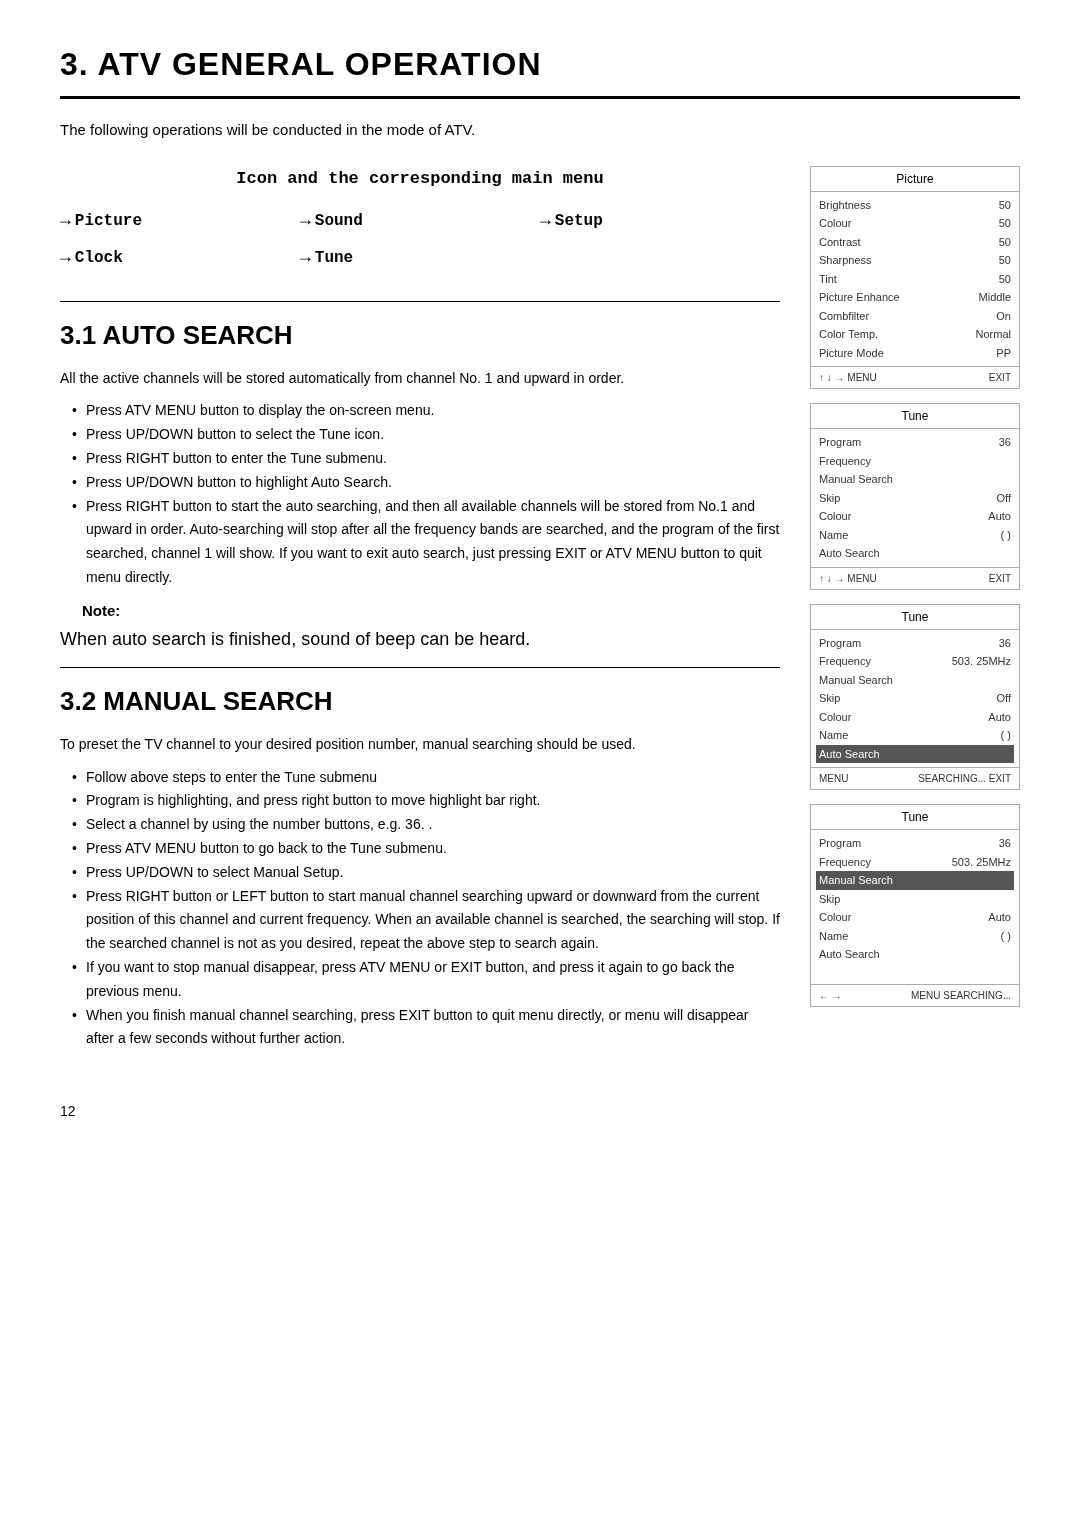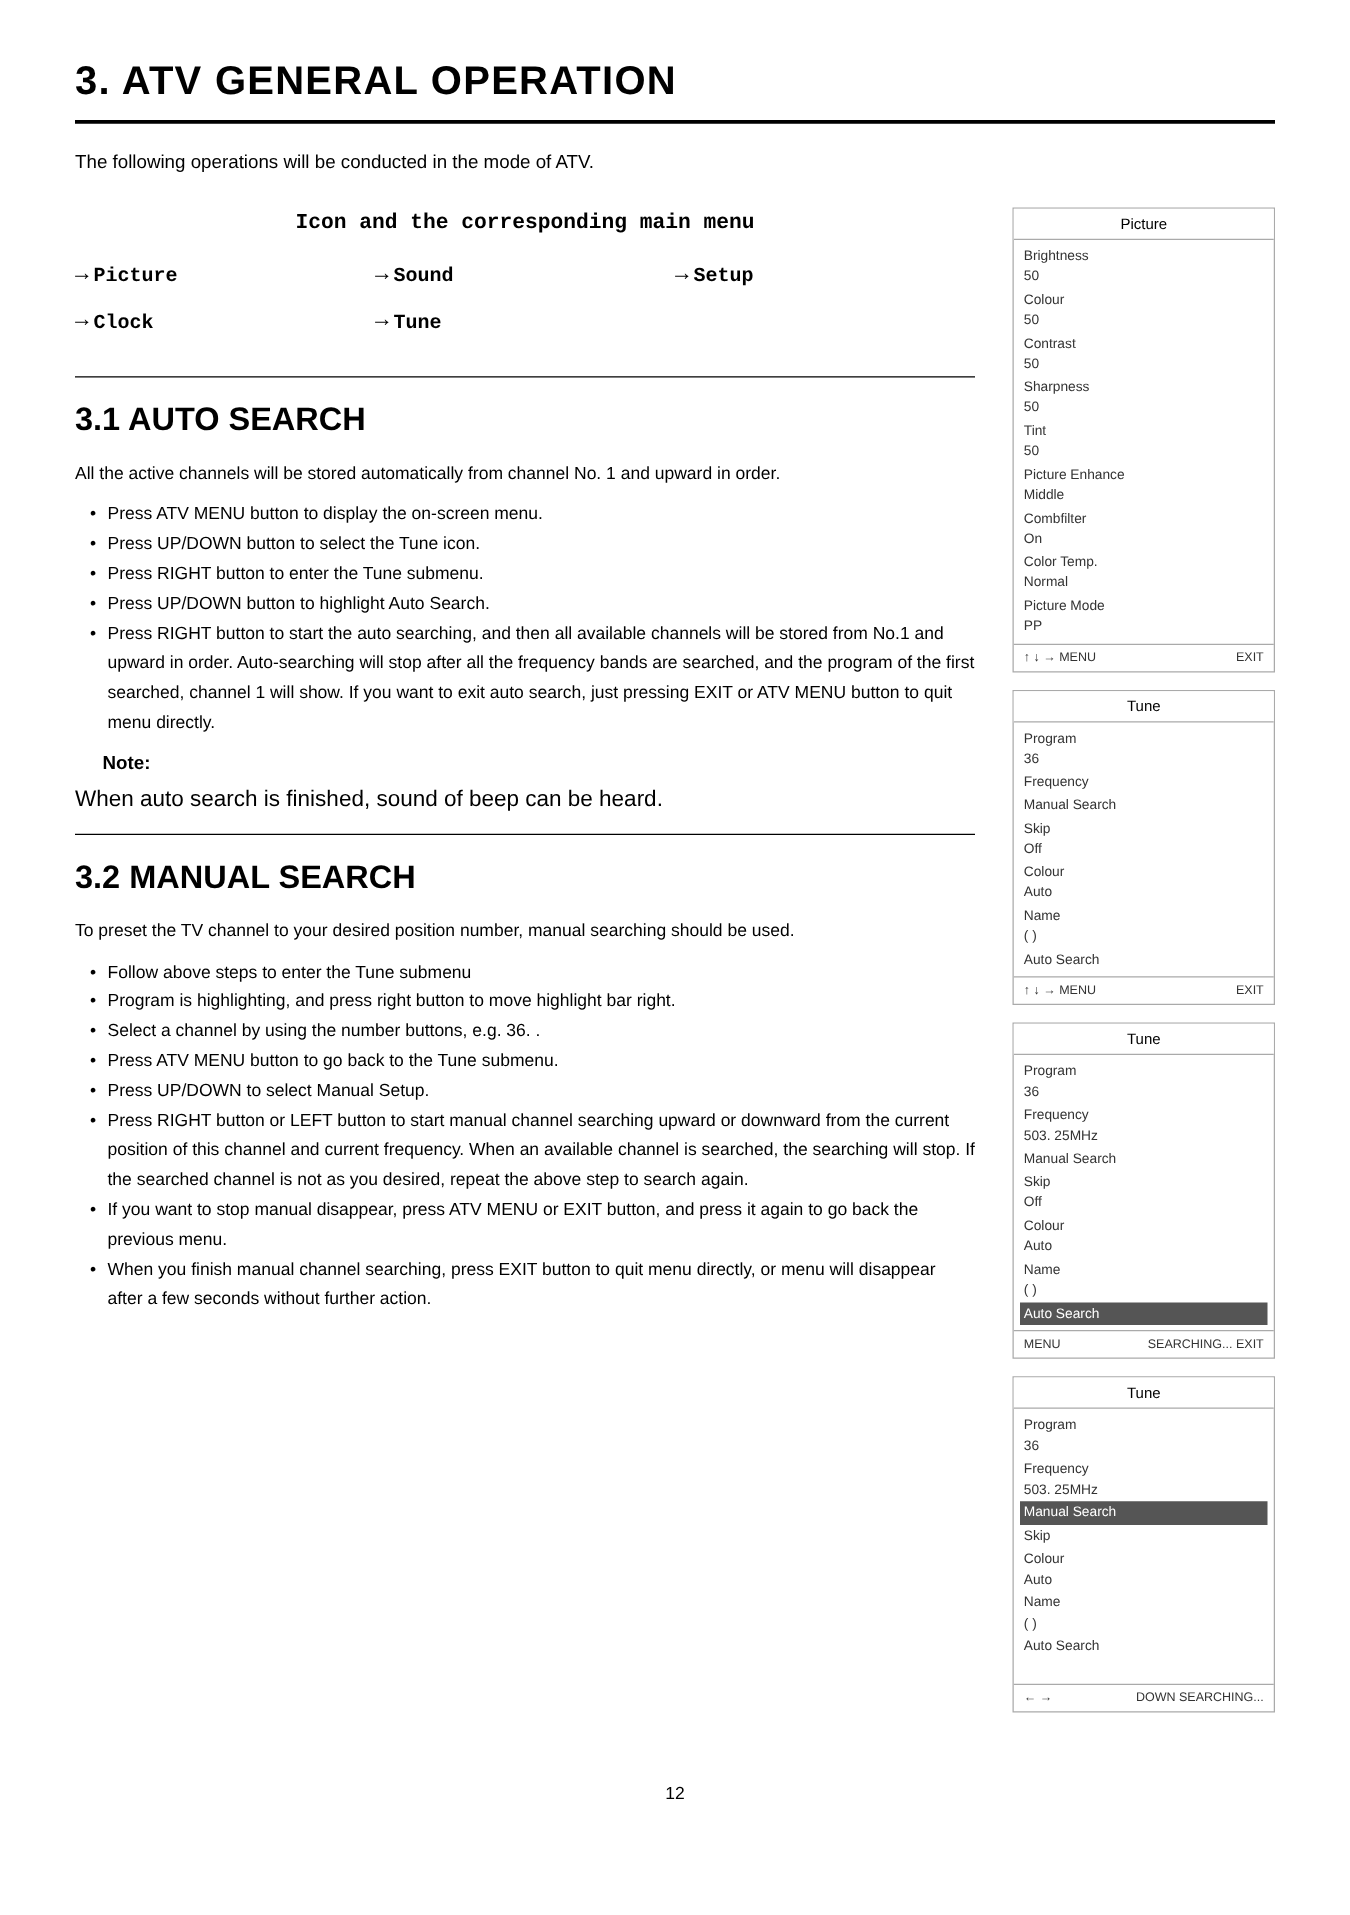--- a/index.html
+++ b/index.html
@@ -145,42 +145,40 @@
     .tv-panel-body {
       padding: 4px 8px;
     }
 
     .tv-panel-row {
       display: flex;
       justify-content: space-between;
       padding: 1px 0;
       font-size: 11px;
       color: #333;
-      flex-direction: column;
     }
 
     .tv-panel-row.highlighted {
       background: #555;
       color: #fff;
       padding: 1px 3px;
       margin: 0 -3px;
     }
 
     .tv-panel-footer {
       border-top: 1px solid #aaa;
       padding: 3px 8px;
       display: flex;
       justify-content: space-between;
       font-size: 10px;
       color: #333;
     }
 
     
     .page-number {
-      text-align: center;
       margin-top: 40px;
       font-size: 14px;
     }
 
     .section-divider {
       border: none;
       border-top: 1.5px solid #000;
       margin-bottom: 14px;
     }
   </style>
@@ -401,21 +399,21 @@
             <span>(    )</span>
           </div>
         <div class="tv-panel-row">
             <span>Auto Search</span>
             <span></span>
           </div>
         <br>
       </div>
       <div class="tv-panel-footer">
         <span>← →</span>
-        <span>DOWN  SEARCHING...</span>
+        <span>MENU  SEARCHING...</span>
       </div>
     </div>
 
   </div>
 
 </div>
 
 <div class="page-number">12</div>
 
 </body></html>

